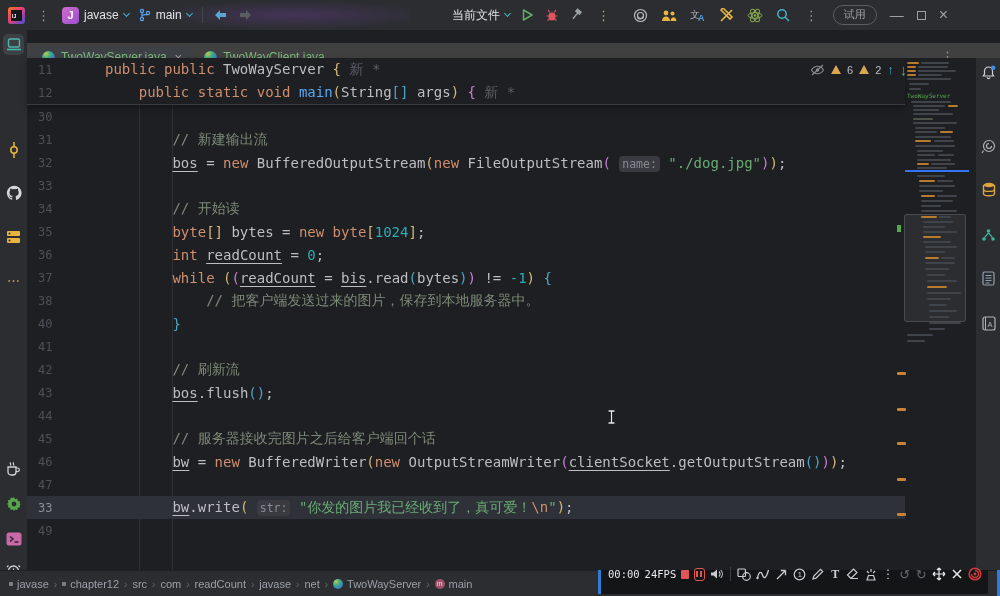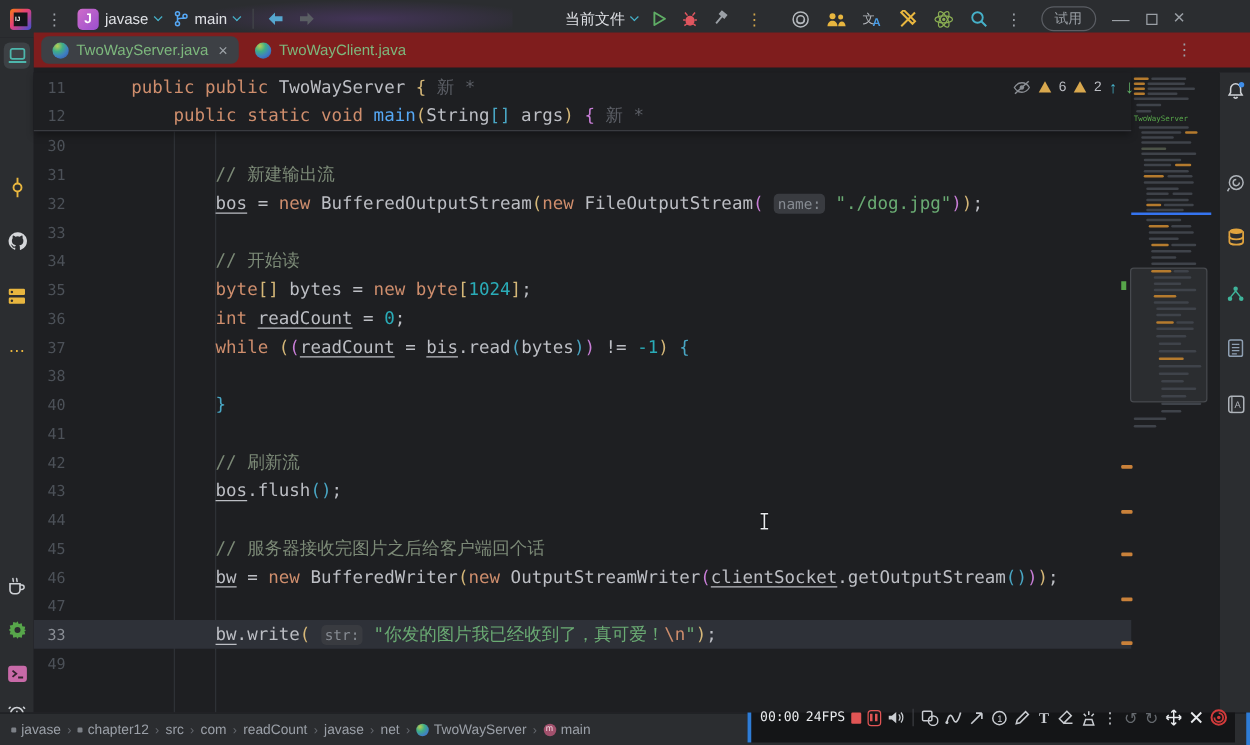--- a/index.html
+++ b/index.html
@@ -27,21 +27,21 @@
     transform:rotate(45deg); margin-top:-3px; }
   .chev.cyan { border-color:#46b1c9; }
   .tb-divider { width:1px; height:16px; background:#43464a; }
   #tb-center { position:absolute; left:452px; top:0; height:30px; display:flex; align-items:center; gap:11px; }
   #tb-right { position:absolute; right:52px; top:0; height:30px; display:flex; align-items:center; gap:13px; }
   .pill { border:1px solid #5a5d63; border-radius:10px; color:#9ba0a6; font-size:11px; padding:1px 10px 2px; }
   .winbox { width:9px; height:9px; border:1.3px solid #9ba0a6; display:inline-block; }
   .winglyph { color:#9ba0a6; font-size:14px; line-height:1; }
 
   
-  #tabstrip { position:absolute; left:27px; top:26px; width:973px; height:28px; background:#7f1d1d; }
+  #tabstrip { position:absolute; left:27px; top:43px; width:973px; height:28px; background:#404040; }
   #tabs { display:flex; align-items:center; height:28px; padding-left:6px; gap:4px; }
   .tab { display:flex; align-items:center; gap:6px; height:22px; padding:0 9px; border-radius:6px;
     font-size:12px; color:#7db87d; }
   .tab.active { background:#3d4045; }
   .classicon { width:13px; height:13px; border-radius:50%;
     background:radial-gradient(circle at 30% 22%, #b9cc52 0%, #3fae86 32%, #3f7fc2 62%, #2f56a8 100%); }
   .tabclose { color:#9ba0a6; font-size:13px; line-height:1; margin-left:2px; }
   #tabstrip .kebab { position:absolute; right:44px; top:7px; }
 
   
@@ -364,20 +364,21 @@
       <div class="cl">
         <span class="ln">36</span>
         <span class="ct"><span class="pl">        </span><span class="kw">int</span><span class="pl"> </span><span class="rv">readCount</span><span class="pl"> = </span><span class="num">0</span><span class="pl">;</span></span>
       </div>
       <div class="cl">
         <span class="ln">37</span>
         <span class="ct"><span class="pl">        </span><span class="kw">while</span><span class="pl"> </span><span class="p1">(</span><span class="p2">(</span><span class="rv">readCount</span><span class="pl"> = </span><span class="rv">bis</span><span class="pl">.read</span><span class="p3">(</span><span class="pl">bytes</span><span class="p3">)</span><span class="p2">)</span><span class="pl"> != </span><span class="num">-1</span><span class="p1">)</span><span class="pl"> </span><span class="p3">{</span></span>
       </div>
       <div class="cl">
         <span class="ln">38</span>
+        <span class="ct"><span class="pl">            </span><span class="cmt">// 把客户端发送过来的图片，保存到本地服务器中。</span></span>
       </div>
       <div class="cl">
         <span class="ln">40</span>
         <span class="ct"><span class="pl">        </span><span class="p3">}</span></span>
       </div>
       <div class="cl">
         <span class="ln">41</span>
         <span class="ct"></span>
       </div>
       <div class="cl">

